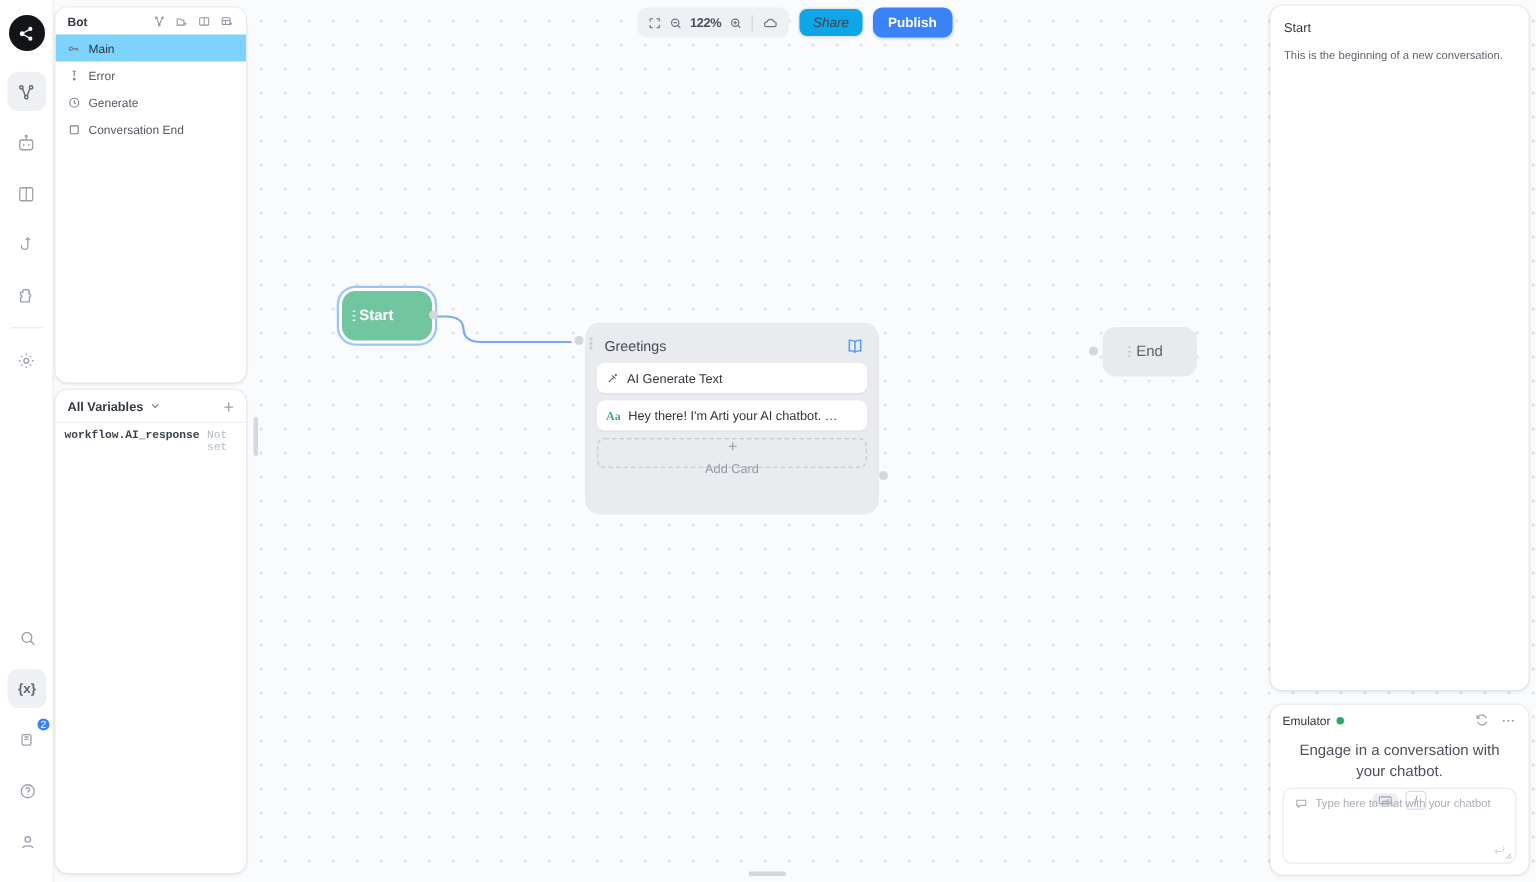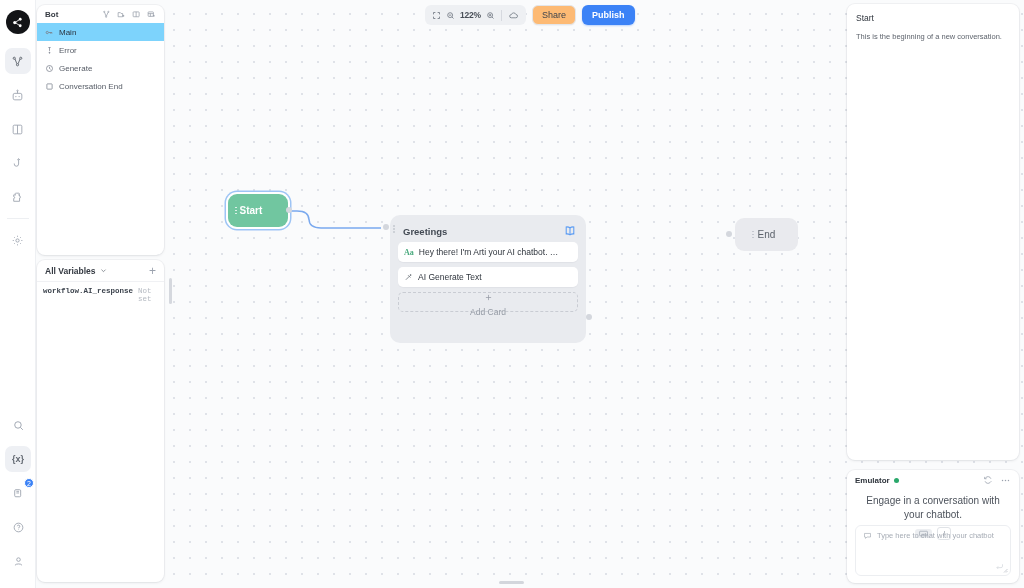--- a/index.html
+++ b/index.html
@@ -105,24 +105,25 @@
     display: flex; align-items: center; gap: 6px; z-index: 35;
   }
   .tb-group {
     display: flex; align-items: center; gap: 5px;
     background: #eef0f3; border-radius: 6px; height: 20px; padding: 0 7px;
     color: #6e7681;
   }
   .tb-zoom { font-size: 8.5px; color: #4a5059; font-weight: bold; letter-spacing: -.2px; }
   .tb-div { width: 1px; height: 11px; background: #d6d9df; margin: 0 1px; }
   .btn-share {
-    height: 20px; padding: 0 9px; border-radius: 6px; background: #fdba74;
+    height: 20px; padding: 0 9px; border-radius: 6px; background: #0ea5e9;
     border: 1px solid #e3e6ea; font-size: 9px; color: #3d434c;
     display: flex; align-items: center; font-weight: 500;
     box-shadow: 0 1px 1px rgba(16,24,40,.04);
+    font-style: italic;
   }
   .btn-publish {
     height: 20px; padding: 0 10px; border-radius: 6px; background: #3b82f6;
     color: #fff; font-size: 9px; display: flex; align-items: center; font-weight: bold;
     box-shadow: 0 1px 2px rgba(59,130,246,.35);
   }
 
   
   .node-start {
     position: absolute; left: 228px; top: 194px; width: 60px; height: 33px;
@@ -146,21 +147,21 @@
   .port {
     position: absolute; width: 6px; height: 6px; border-radius: 50%;
     background: #d4d7dd; z-index: 12;
   }
 
   .node-card {
     position: absolute; left: 390px; top: 215px; width: 196px; height: 128px;
     background: #e9ebef; border-radius: 10px; padding: 5px; z-index: 11;
   }
   .nc-head { height: 22px; display: flex; align-items: center; justify-content: space-between; padding: 0 4px 0 8px; }
-  .nc-title { font-size: 9.5px; color: #434a54; font-weight: 700; }
+  .nc-title { font-size: 9.5px; color: #434a54; font-weight: 400; }
   .nc-row {
     height: 20px; background: #fff; border-radius: 5px; margin: 0 3px 5px 3px;
     display: flex; align-items: center; gap: 5px; padding: 0 6px;
     font-size: 8.5px; color: #2f353d;
     box-shadow: 0 1px 1px rgba(16,24,40,.04);
   }
   .aa-ic { color: #4aaa7e; font-size: 8px; font-weight: bold; font-family: "Liberation Serif", serif; }
   .nc-add {
     height: 20px; border-radius: 5px; margin: 0 3px;
     border: 1px dashed #c9ccd3; display: flex; align-items: center; gap: 5px;
@@ -179,21 +180,21 @@
   .conv-title { font-size: 8.5px; color: #2f353d; margin-bottom: 9px; }
   .conv-sub { font-size: 7.5px; color: #5e646d; }
 
   .emu-panel {
     position: absolute; left: 847px; top: 470px; width: 172px; height: 113px;
     background: #fff; border-radius: 8px;
     box-shadow: 0 1px 3px rgba(16,24,40,.08), 0 0 0 1px rgba(16,24,40,.04);
     z-index: 30; overflow: hidden;
   }
   .emu-head { height: 20px; display: flex; align-items: center; padding: 0 8px; gap: 4px; }
-  .emu-title { font-size: 8px; font-weight: bold; color: #2f353d; }
+  .emu-title { font-size: 8px; font-weight: normal; color: #2f353d; }
   .emu-dot { width: 5px; height: 5px; border-radius: 50%; background: #2aa86b; }
   .emu-actions { margin-left: auto; display: flex; align-items: center; gap: 7px; color: #9aa1ad; }
   .emu-body { text-align: center; padding: 4px 14px 0 14px; }
   .emu-msg { font-size: 10px; color: #4c525b; line-height: 1.35; }
   .emu-keys { display: flex; align-items: center; justify-content: center; gap: 5px; margin-top: 6px; }
   .key-kbd { background: #eceef1; border-radius: 3px; padding: 1px 4px; color: #9aa1ad; font-size: 7px; line-height: 1.2; }
   .key-slash { border: 1px solid #e0e3e7; border-radius: 3px; padding: 0 5px; color: #8e95a1; font-size: 7.5px; line-height: 11px; }
   .emu-input {
     position: absolute; left: 8px; bottom: 7px; width: 156px; height: 51px;
     border: 1px solid #eceef1; border-radius: 6px;
@@ -450,31 +451,31 @@
     <div class="nc-head">
       <span class="nc-title">Greetings</span>
       <span>
         <svg width="14" height="14" viewBox="0 0 24 24" fill="none" stroke="#5b9cf3" stroke-width="1.8">
             <path d="M12 6.5c-1.8-1.3-4-1.7-6.5-1.5v12c2.5-.2 4.7.2 6.5 1.5 1.8-1.3 4-1.7 6.5-1.5v-12c-2.5-.2-4.7.2-6.5 1.5z"></path>
             <path d="M12 6.5v11.5"></path>
           </svg>
       </span>
     </div>
     <div class="nc-row">
-      <span class="aa-ic">Aa</span>
-      <span>Hey there! I'm Arti your AI chatbot. …</span>
-    </div>
-    <div class="nc-row">
       <span>
         <svg width="9" height="9" viewBox="0 0 24 24" fill="none" stroke="#4b525b" stroke-width="1.8">
             <path d="M5 18 L14 9 M11 6 L17 12"></path>
             <path d="M17.5 3.5v4 M15.5 5.5h4"></path>
           </svg>
       </span>
       <span>AI Generate Text</span>
+    </div>
+    <div class="nc-row">
+      <span class="aa-ic">Aa</span>
+      <span>Hey there! I'm Arti your AI chatbot. …</span>
     </div>
     <div class="nc-add">
       <span>
         <svg width="9" height="9" viewBox="0 0 24 24" fill="none" stroke="currentColor" stroke-width="2">
             <path d="M12 5v14 M5 12h14"></path>
           </svg>
       </span>
       <span>Add Card</span>
     </div>
   </div>

